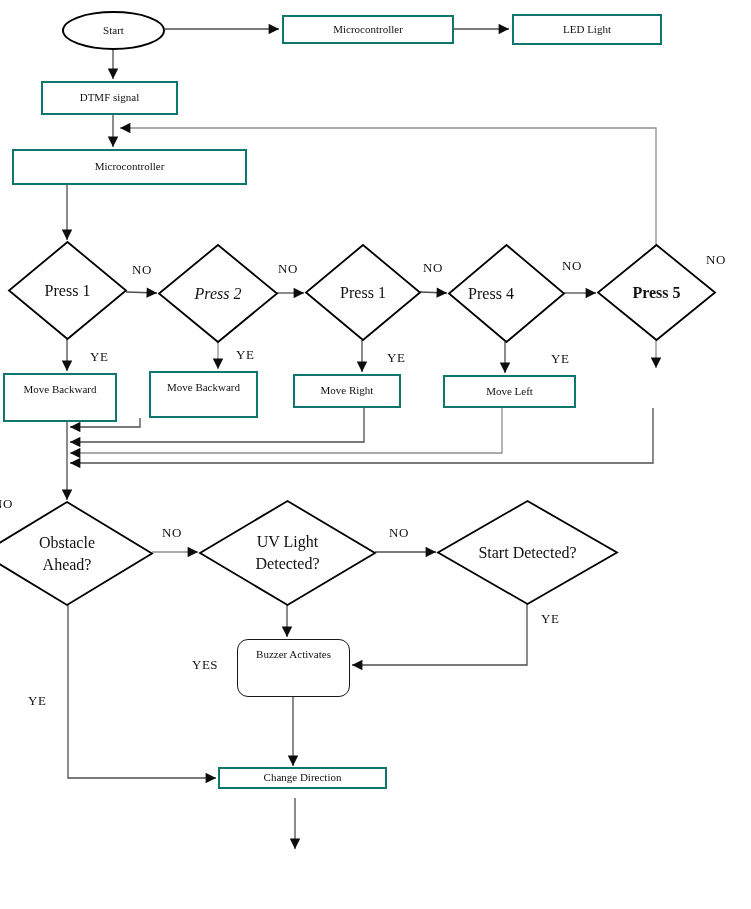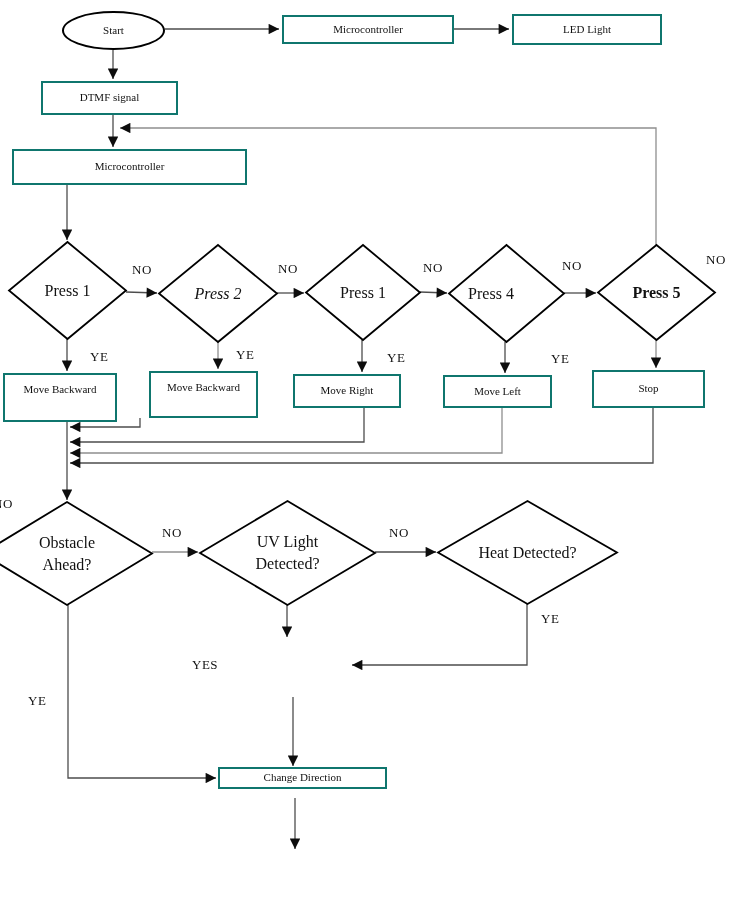--- a/index.html
+++ b/index.html
@@ -79,27 +79,27 @@
     <div class="node rect" style="left: 41px; top: 81px; width: 137px; height: 34px;">DTMF signal</div>
     <div class="node rect" style="left: 12px; top: 149px; width: 235px; height: 36px;">Microcontroller</div>
     <div class="diamond-label" style="left: 67.5px; top: 290.5px;">Press 1</div>
     <div class="diamond-label" style="left: 218px; top: 293.5px; font-style: italic;">Press 2</div>
     <div class="diamond-label" style="left: 363px; top: 292.5px;">Press 1</div>
     <div class="diamond-label" style="left: 491px; top: 293.5px;">Press 4</div>
     <div class="diamond-label" style="left: 656.5px; top: 292.5px; font-weight: bold;">Press 5</div>
     <div class="node rect align-top" style="left: 3px; top: 373px; width: 114px; height: 49px;">Move Backward</div>
     <div class="node rect align-top" style="left: 149px; top: 371px; width: 109px; height: 47px;">Move Backward</div>
     <div class="node rect" style="left: 293px; top: 374px; width: 108px; height: 34px;">Move Right</div>
-    <div class="node rect" style="left: 443px; top: 375px; width: 109px; height: 33px;">Move Left</div>
-    <div class="node rect" style="left: 592px; top: 370px; width: 113px; height: 38px;">Stop</div>
+    <div class="node rect" style="left: 443px; top: 375px; width: 133px; height: 33px;">Move Left</div>
     <div class="diamond-label" style="left: 67px; top: 553.5px;">Obstacle
 Ahead?</div>
     <div class="diamond-label" style="left: 287.5px; top: 553px;">UV Light
 Detected?</div>
-    <div class="diamond-label" style="left: 527.5px; top: 552.5px;">Heat Detected?</div>
+    <div class="diamond-label" style="left: 527.5px; top: 552.5px;">Start Detected?</div>
+    <div class="node rounded align-top" style="left: 237px; top: 639px; width: 113px; height: 58px;">Buzzer Activates</div>
     <div class="node rect" style="left: 218px; top: 767px; width: 169px; height: 22px;">Change Direction</div>
     <div class="edge-label" style="left: 132px; top: 262px;">NO</div>
     <div class="edge-label" style="left: 278px; top: 261px;">NO</div>
     <div class="edge-label" style="left: 423px; top: 260px;">NO</div>
     <div class="edge-label" style="left: 562px; top: 258px;">NO</div>
     <div class="edge-label" style="left: 706px; top: 252px;">NO</div>
     <div class="edge-label" style="left: 90px; top: 349px;">YE</div>
     <div class="edge-label" style="left: 236px; top: 347px;">YE</div>
     <div class="edge-label" style="left: 387px; top: 350px;">YE</div>
     <div class="edge-label" style="left: 551px; top: 351px;">YE</div>

